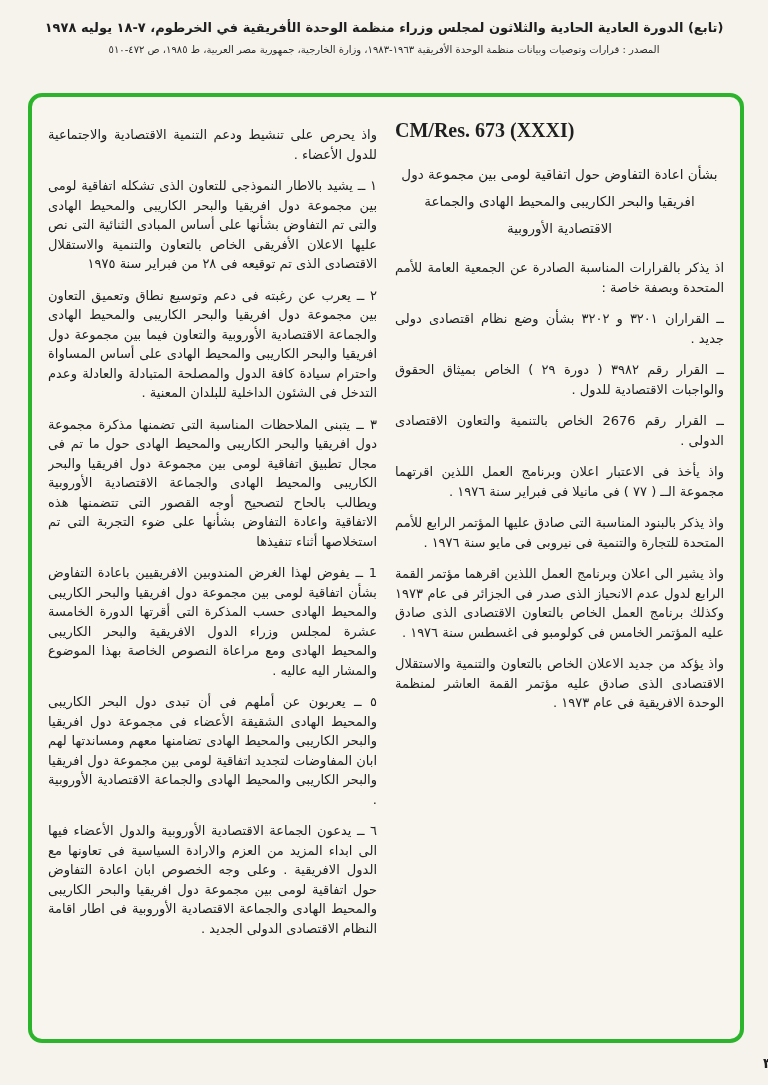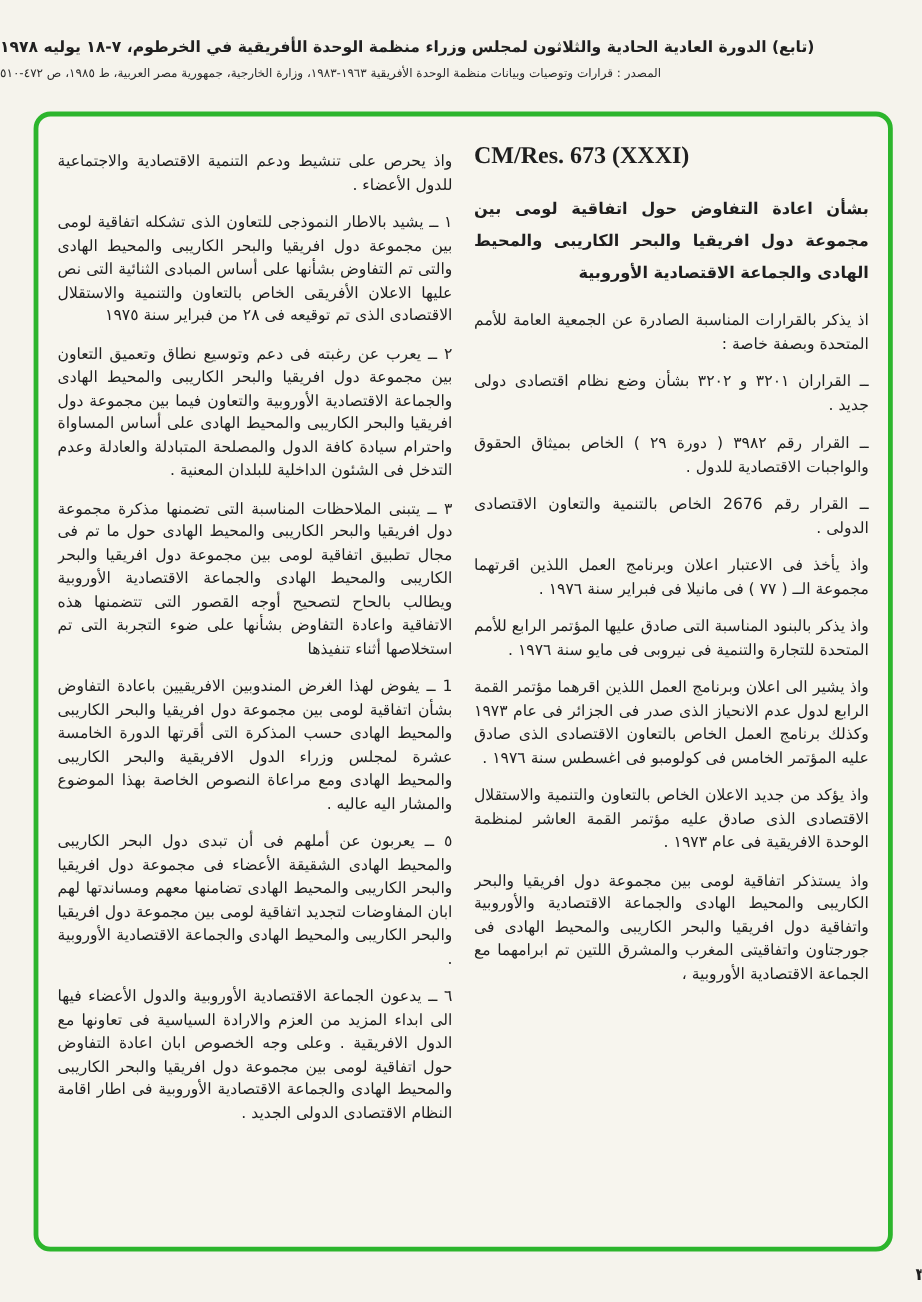--- a/index.html
+++ b/index.html
@@ -14,22 +14,22 @@
     color: #1f1f1f;
     overflow: hidden;
   }
   .page {
     position: relative;
     width: 768px;
     height: 1085px;
     box-sizing: border-box;
   }
   .page-header {
-    padding-top: 32px;
-    text-align: left;
+    padding-top: 20px;
+    text-align: center;
     direction: rtl;
   }
   .header-line1 {
     font-size: 13px;
     font-weight: bold;
     letter-spacing: 0.2px;
   }
   .header-line2 {
     font-size: 10px;
     margin-top: 9px;
@@ -72,21 +72,22 @@
     margin: 2px 0 16px 0;
   }
   .res-title {
     text-align: center;
     font-weight: bold;
     font-size: 15px;
     letter-spacing: 2px;
     margin: 0 0 16px 0;
   }
   .res-subject {
-    font-weight: bold;
+    text-align: center;
+    font-weight: normal;
     font-size: 13.5px;
     line-height: 2.0;
     margin: 0 0 16px 0;
   }
   p.para {
     margin: 12px 0 12px 0;
   }
   .page-number {
     position: absolute;
     bottom: 14px;
@@ -115,21 +116,20 @@
         <div class="res-subject">بشأن اعادة التفاوض حول اتفاقية لومى بين مجموعة دول افريقيا والبحر الكاريبى والمحيط الهادى والجماعة الاقتصادية الأوروبية</div>
         <div>
             <p class="para">اذ يذكر بالقرارات المناسبة الصادرة عن الجمعية العامة للأمم المتحدة وبصفة خاصة :</p>
             <p class="para">ــ القراران ٣٢٠١ و ٣٢٠٢ بشأن وضع نظام اقتصادى دولى جديد .</p>
             <p class="para">ــ القرار رقم ٣٩٨٢ ( دورة ٢٩ ) الخاص بميثاق الحقوق والواجبات الاقتصادية للدول .</p>
             <p class="para">ــ القرار رقم 2676 الخاص بالتنمية والتعاون الاقتصادى الدولى .</p>
             <p class="para">واذ يأخذ فى الاعتبار اعلان وبرنامج العمل اللذين اقرتهما مجموعة الــ ( ٧٧ ) فى مانيلا فى فبراير سنة ١٩٧٦ .</p>
             <p class="para">واذ يذكر بالبنود المناسبة التى صادق عليها المؤتمر الرابع للأمم المتحدة للتجارة والتنمية فى نيروبى فى مايو سنة ١٩٧٦ .</p>
             <p class="para">واذ يشير الى اعلان وبرنامج العمل اللذين اقرهما مؤتمر القمة الرابع لدول عدم الانحياز الذى صدر فى الجزائر فى عام ١٩٧٣ وكذلك برنامج العمل الخاص بالتعاون الاقتصادى الذى صادق عليه المؤتمر الخامس فى كولومبو فى اغسطس سنة ١٩٧٦ .</p>
             <p class="para">واذ يؤكد من جديد الاعلان الخاص بالتعاون والتنمية والاستقلال الاقتصادى الذى صادق عليه مؤتمر القمة العاشر لمنظمة الوحدة الافريقية فى عام ١٩٧٣ .</p>
-            <p class="para">واذ يستذكر اتفاقية لومى بين مجموعة دول افريقيا والبحر الكاريبى والمحيط الهادى والجماعة الاقتصادية والأوروبية واتفاقية دول افريقيا والبحر الكاريبى والمحيط الهادى فى جورجتاون واتفاقيتى المغرب والمشرق اللتين تم ابرامهما مع الجماعة الاقتصادية الأوروبية ،</p>
           </div>
       </div>
 
       <div class="col">
         <div>
             <p class="para">واذ يحرص على تنشيط ودعم التنمية الاقتصادية والاجتماعية للدول الأعضاء .</p>
             <p class="para">١ ــ يشيد بالاطار النموذجى للتعاون الذى تشكله اتفاقية لومى بين مجموعة دول افريقيا والبحر الكاريبى والمحيط الهادى والتى تم التفاوض بشأنها على أساس المبادى الثنائية التى نص عليها الاعلان الأفريقى الخاص بالتعاون والتنمية والاستقلال الاقتصادى الذى تم توقيعه فى ٢٨ من فبراير سنة ١٩٧٥</p>
             <p class="para">٢ ــ يعرب عن رغبته فى دعم وتوسيع نطاق وتعميق التعاون بين مجموعة دول افريقيا والبحر الكاريبى والمحيط الهادى والجماعة الاقتصادية الأوروبية والتعاون فيما بين مجموعة دول افريقيا والبحر الكاريبى والمحيط الهادى على أساس المساواة واحترام سيادة كافة الدول والمصلحة المتبادلة والعادلة وعدم التدخل فى الشئون الداخلية للبلدان المعنية .</p>
             <p class="para">٣ ــ يتبنى الملاحظات المناسبة التى تضمنها مذكرة مجموعة دول افريقيا والبحر الكاريبى والمحيط الهادى حول ما تم فى مجال تطبيق اتفاقية لومى بين مجموعة دول افريقيا والبحر الكاريبى والمحيط الهادى والجماعة الاقتصادية الأوروبية ويطالب بالحاح لتصحيح أوجه القصور التى تتضمنها هذه الاتفاقية واعادة التفاوض بشأنها على ضوء التجربة التى تم استخلاصها أثناء تنفيذها</p>
             <p class="para">1 ــ يفوض لهذا الغرض المندوبين الافريقيين باعادة التفاوض بشأن اتفاقية لومى بين مجموعة دول افريقيا والبحر الكاريبى والمحيط الهادى حسب المذكرة التى أقرتها الدورة الخامسة عشرة لمجلس وزراء الدول الافريقية والبحر الكاريبى والمحيط الهادى ومع مراعاة النصوص الخاصة بهذا الموضوع والمشار اليه عاليه .</p>

